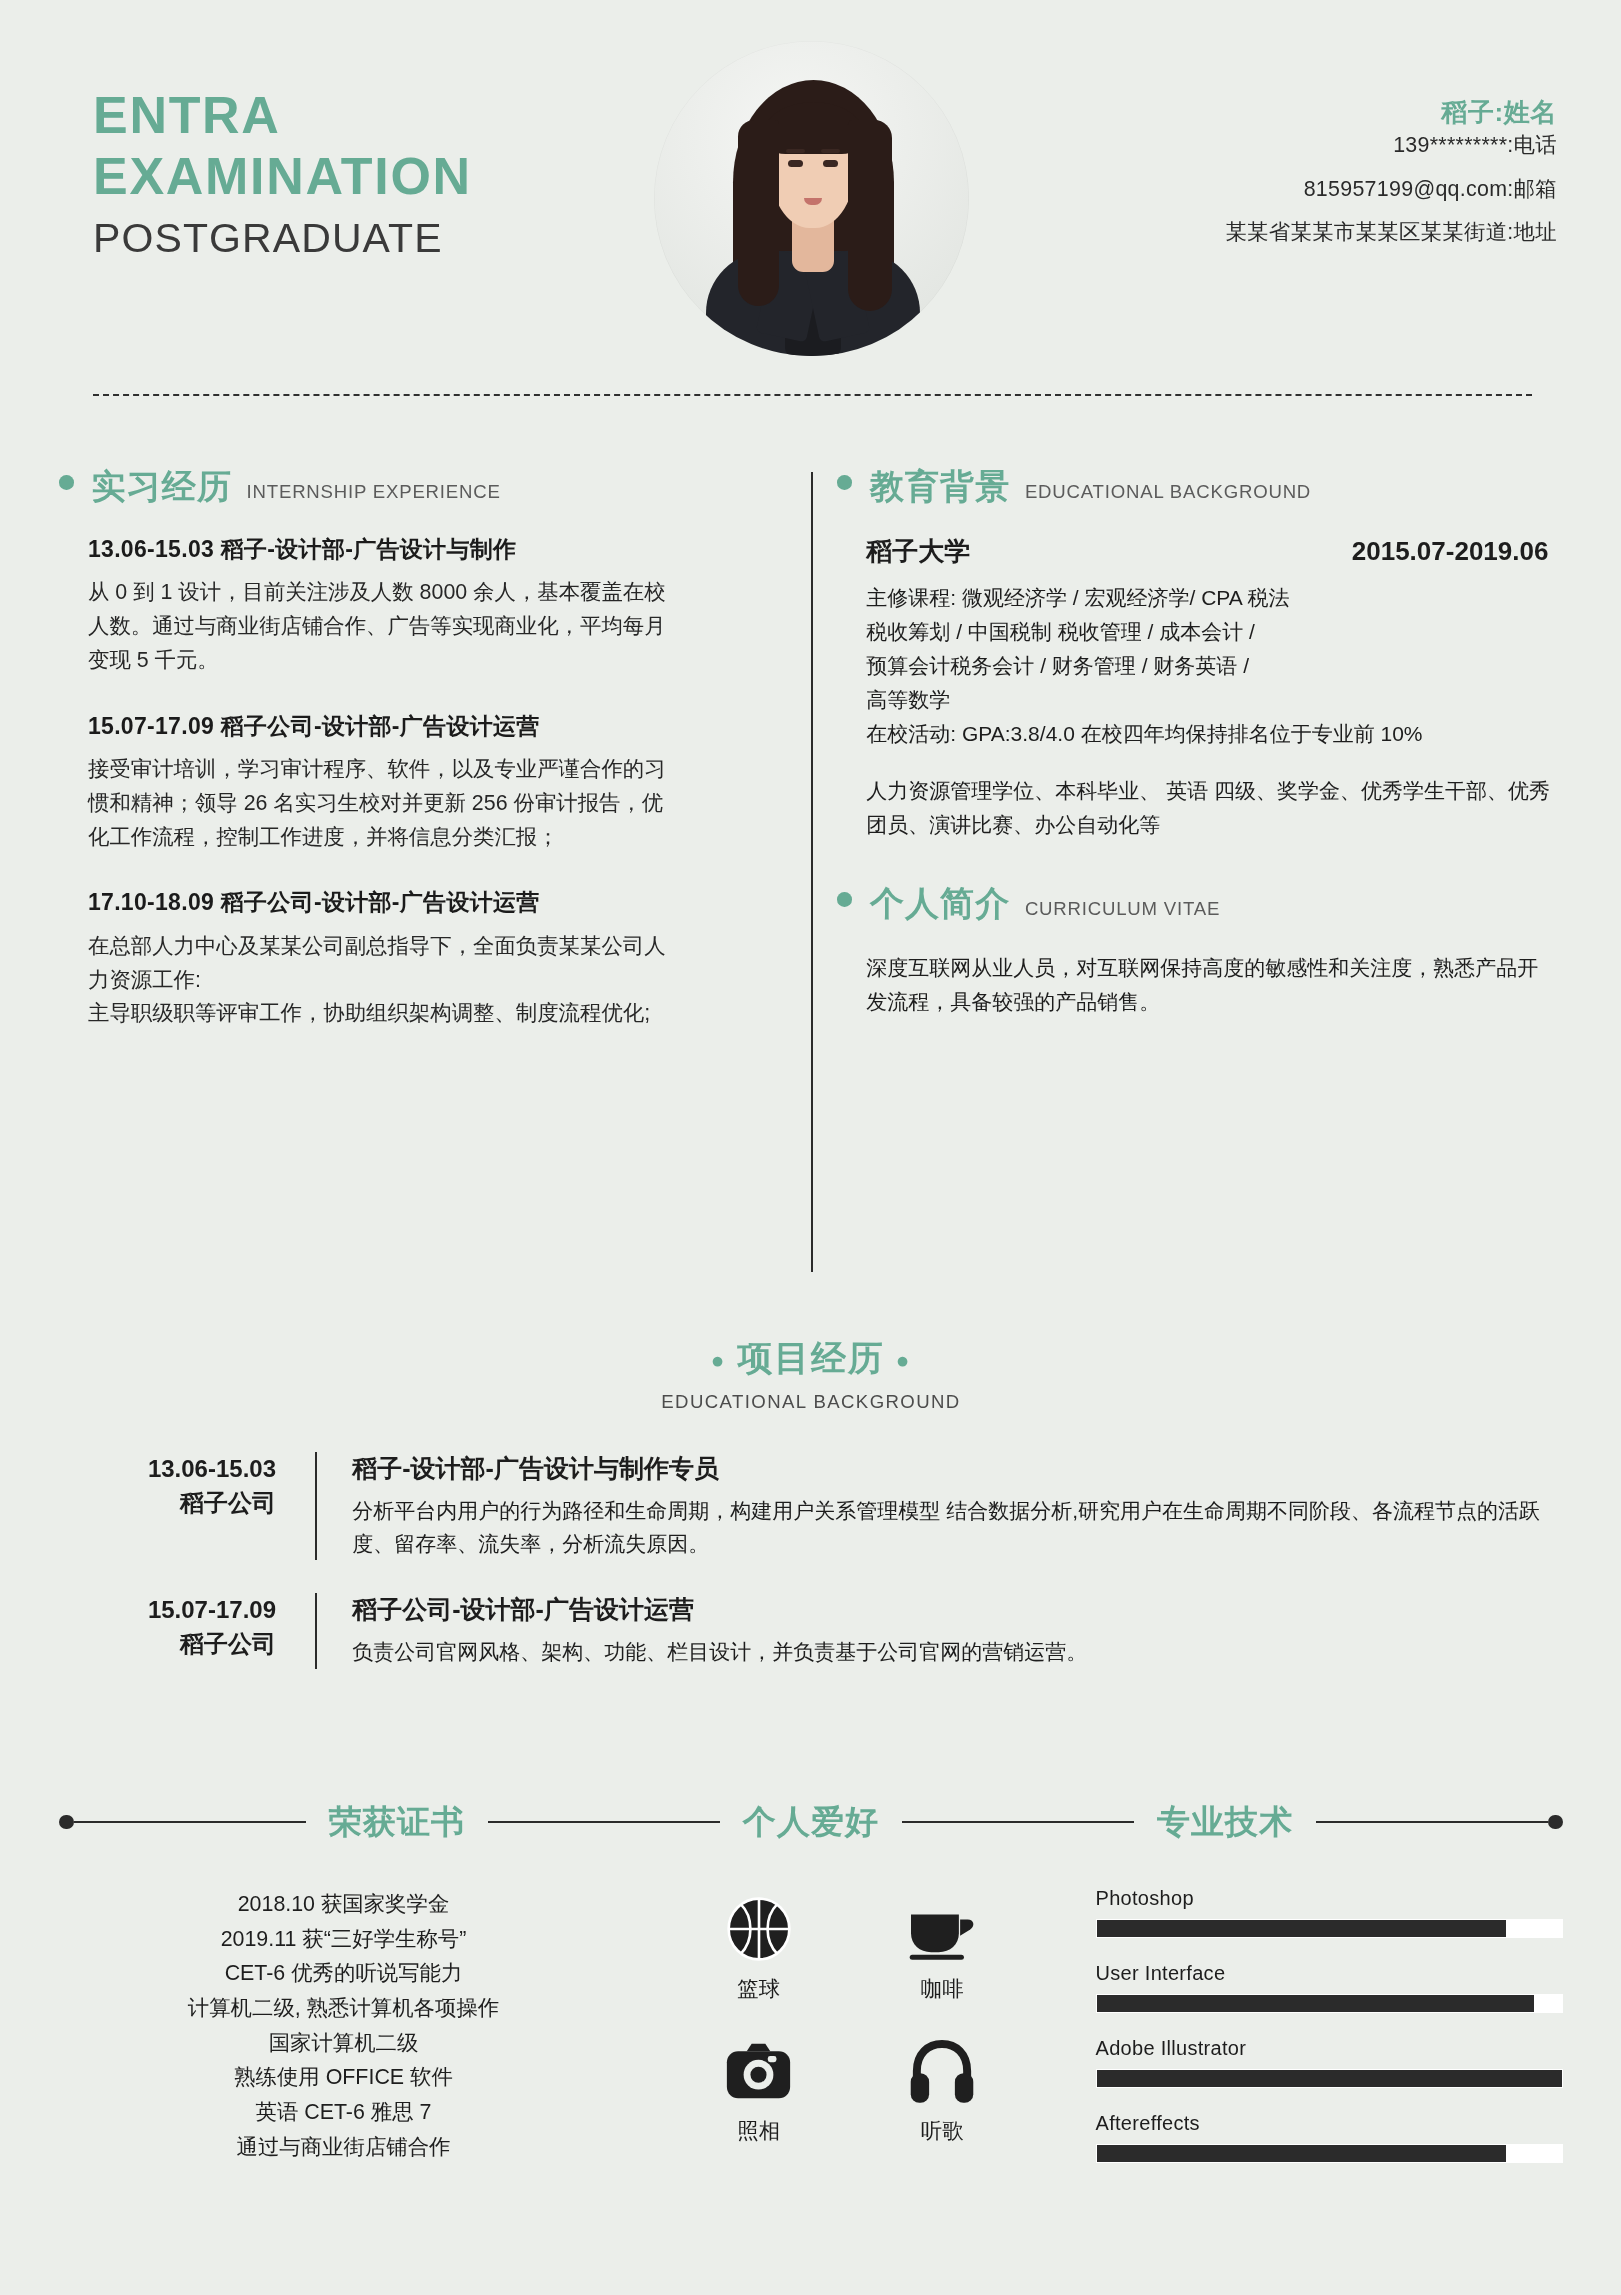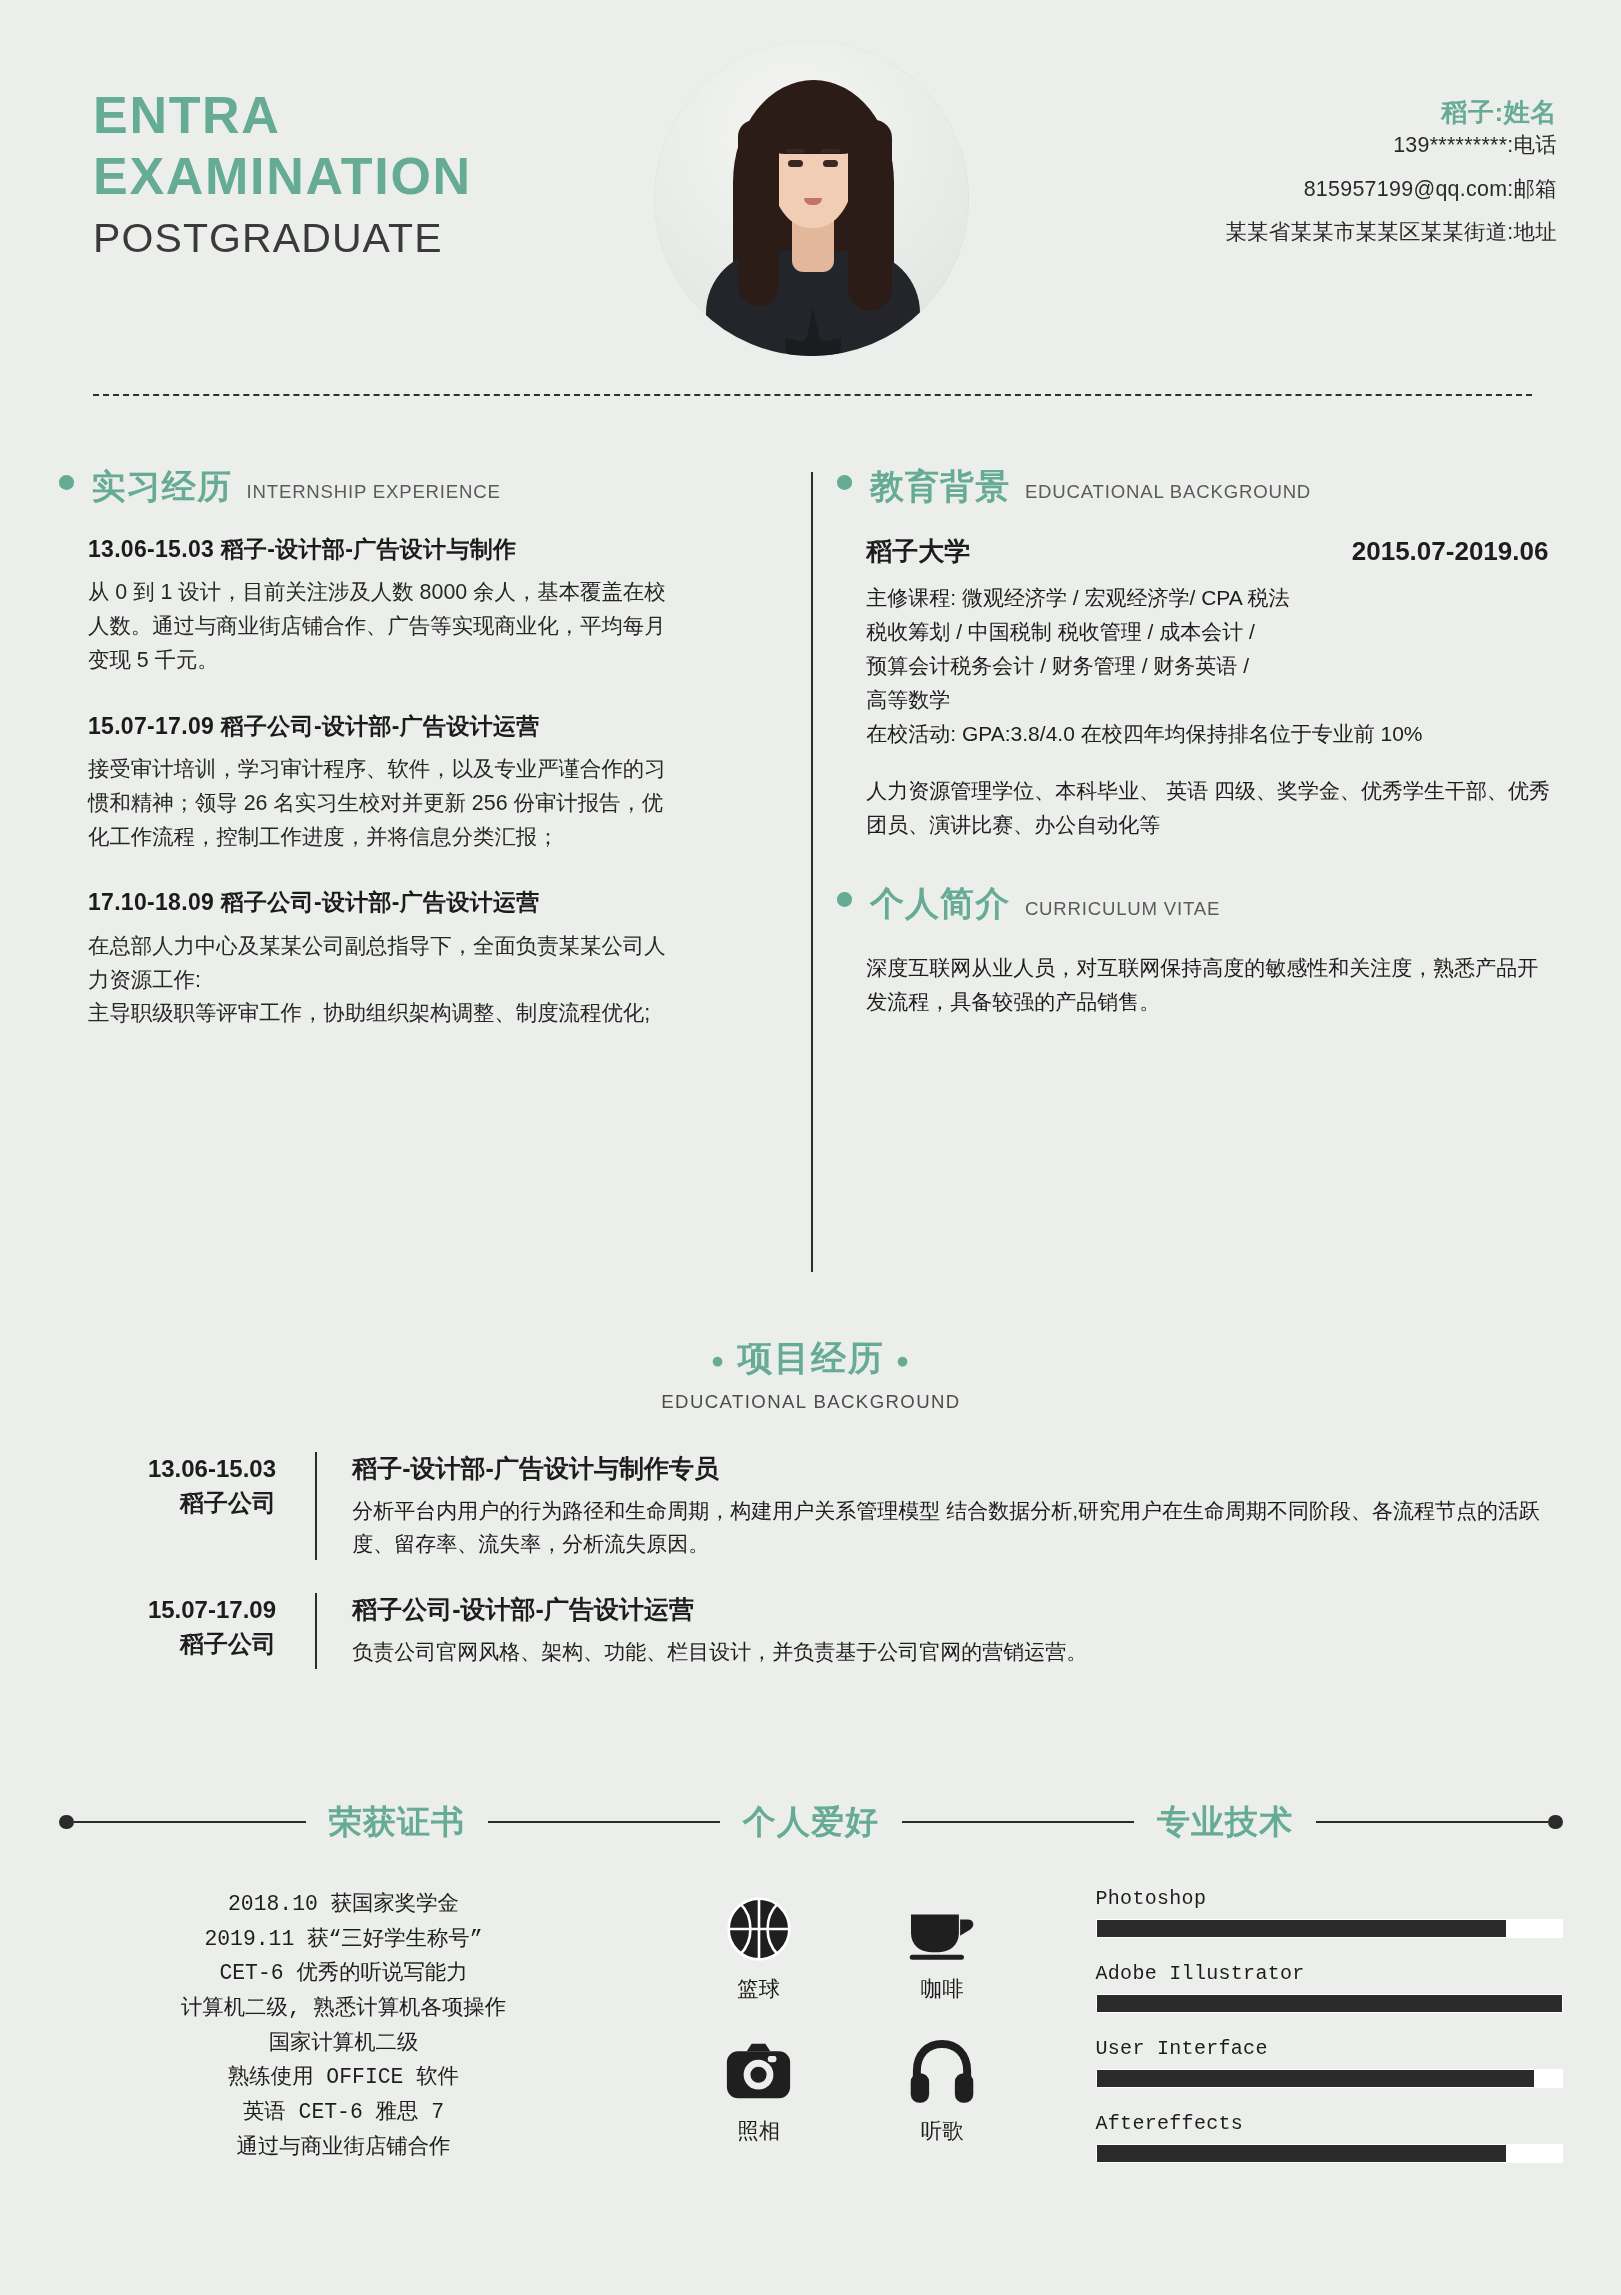--- a/index.html
+++ b/index.html
@@ -305,21 +305,20 @@
     font-size: 33px;
     font-weight: bold;
     color: #66ab94;
     padding: 0 22.5px;
     letter-spacing: 1.1px;
     white-space: nowrap;
   }
   .bottom-cols {
     display: flex;
     padding: 34px 59px 0 59px;
-    font-family: Liberation Mono, monospace;
   }
   .bc { }
   .bc1 { width: 569px; text-align: center; }
   .bc2 { width: 445px; }
   .bc3 { width: 490px; padding-left: 22.5px; }
 
   .cert-line {
     font-size: 21.4px;
     line-height: 1.62;
     color: #1e1e1e;
@@ -565,29 +564,29 @@
       </div>
 
       <div class="bc bc3">
         <div class="skill">
           <div class="skill-name">Photoshop</div>
           <div class="skill-track">
             <div class="skill-fill" style="width: 88%;"></div>
           </div>
         </div>
         <div class="skill">
+          <div class="skill-name">User Interface</div>
+          <div class="skill-track">
+            <div class="skill-fill" style="width: 94%;"></div>
+          </div>
+        </div>
+        <div class="skill">
           <div class="skill-name">Adobe Illustrator</div>
           <div class="skill-track">
             <div class="skill-fill" style="width: 100%;"></div>
-          </div>
-        </div>
-        <div class="skill">
-          <div class="skill-name">User Interface</div>
-          <div class="skill-track">
-            <div class="skill-fill" style="width: 94%;"></div>
           </div>
         </div>
         <div class="skill">
           <div class="skill-name">Aftereffects</div>
           <div class="skill-track">
             <div class="skill-fill" style="width: 88%;"></div>
           </div>
         </div>
       </div>
 

